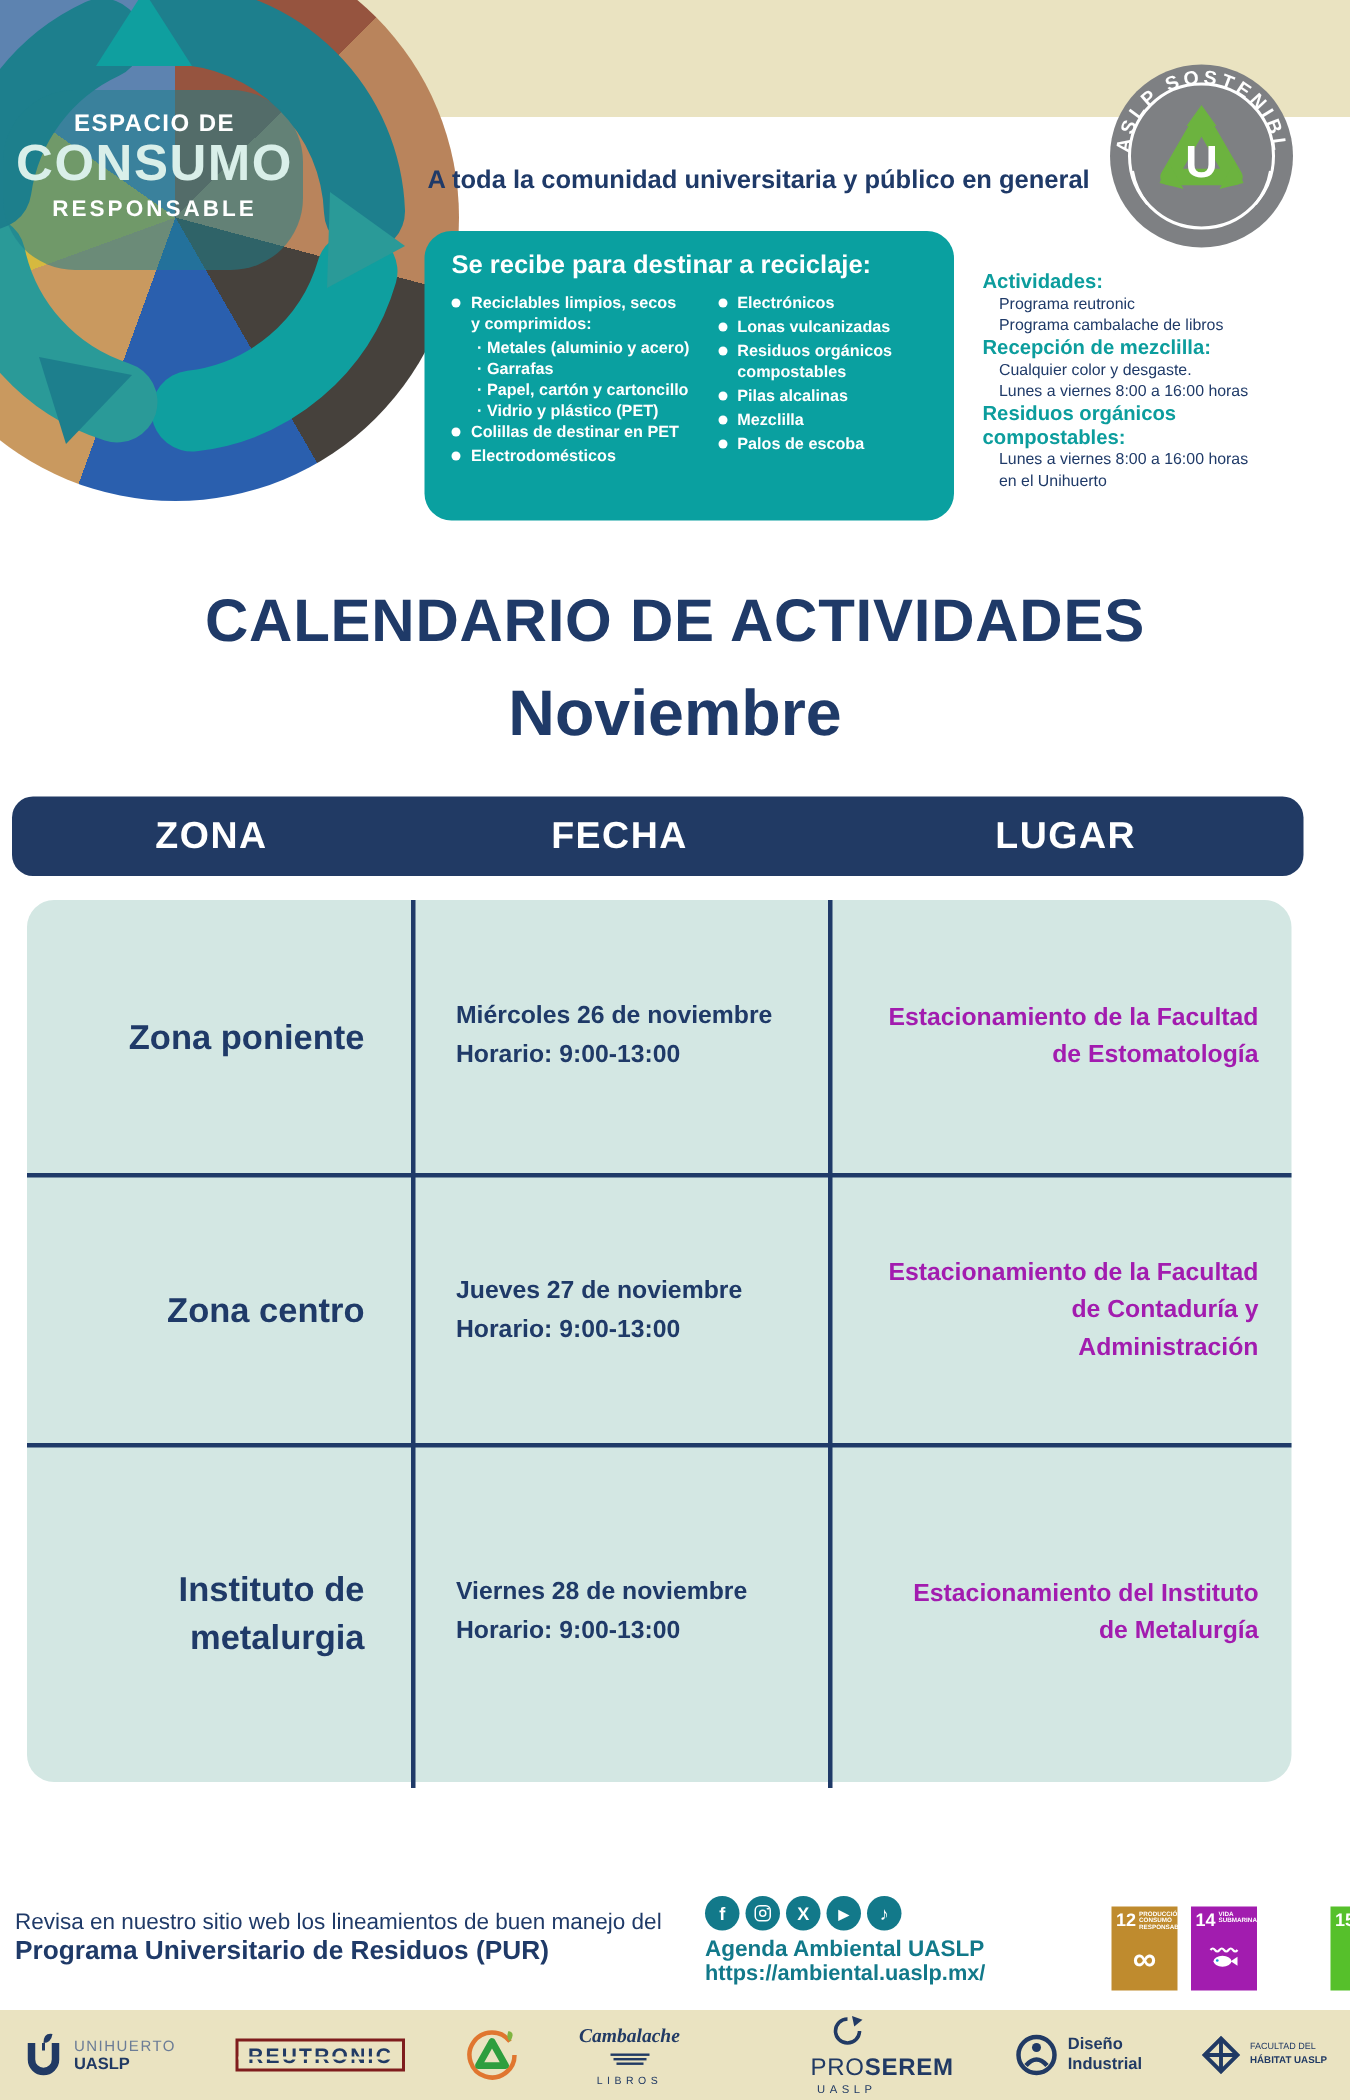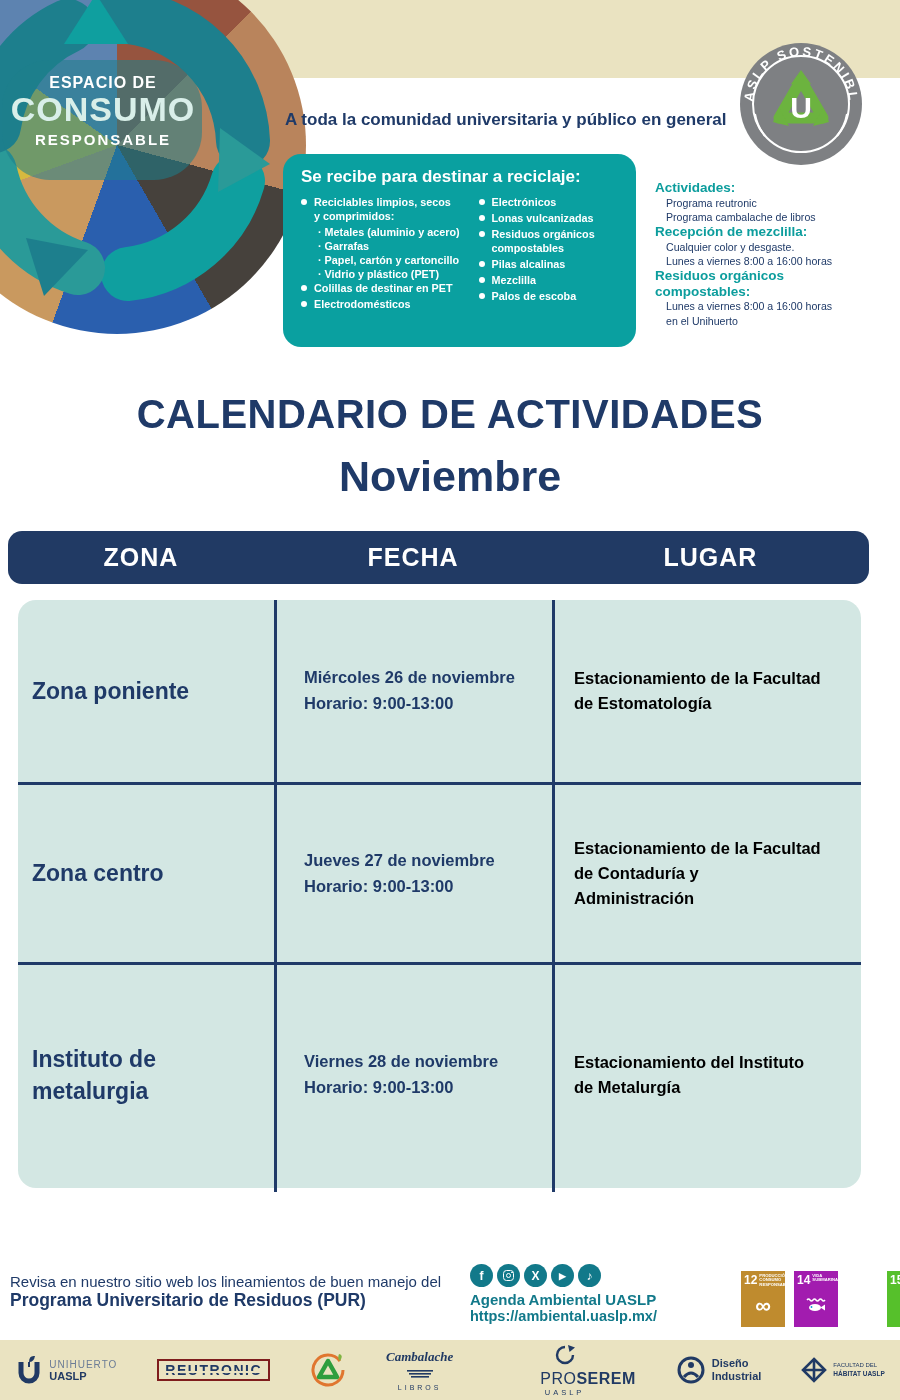--- a/index.html
+++ b/index.html
@@ -55,23 +55,23 @@
 
   
   .thead { position:absolute; left:8px; top:531px; width:861px; height:53px; background:#213a64; border-radius:14px; display:grid; grid-template-columns:266px 278px 317px; align-items:center; z-index:3; }
   .thead span { text-align:center; color:#fff; font-size:25px; font-weight:800; letter-spacing:1px; }
   .tbody { position:absolute; left:18px; top:600px; width:843px; height:588px; background:#d3e7e3; border-radius:18px; z-index:2; }
   .vline { position:absolute; top:0; width:3px; height:592px; background:#1f3a68; }
   .vline.v1 { left:256px; } .vline.v2 { left:534px; }
   .trow { display:grid; grid-template-columns:256px 278px 309px; align-items:center; }
   .trow + .trow { border-top:3px solid #1f3a68; }
   .r0 { height:182px; } .r1 { height:180px; } .r2 { height:223px; }
-  .c-zone { text-align:left; font-size:23px; font-weight:800; color:#1f3a68; line-height:1.4; padding:0 14px; }
+  .c-zone { text-align:right; font-size:23px; font-weight:800; color:#1f3a68; line-height:1.4; padding:0 31px; }
   .c-fecha { padding-left:30px; font-size:16.5px; font-weight:700; color:#1f3a68; line-height:1.55; }
-  .c-lugar { text-align:left; font-size:16.5px; font-weight:700; color:#000000; line-height:1.5; padding:0 22px; }
+  .c-lugar { text-align:right; font-size:16.5px; font-weight:700; color:#a21caf; line-height:1.5; padding:0 22px; }
 
   
   .note { position:absolute; left:10px; top:1273px; z-index:3; }
   .note-1 { font-size:15px; font-weight:500; color:#1f3a68; }
   .note-2 { font-size:17.5px; font-weight:800; color:#1f3a68; }
 
   
   .social { position:absolute; left:470px; top:1264px; z-index:3; }
   .soc-row { display:flex; gap:4px; margin-bottom:4px; }
   .sic { width:23px; height:23px; border-radius:50%; background:#12798a; color:#fff; display:flex; align-items:center; justify-content:center; font-size:12px; font-weight:800; }

